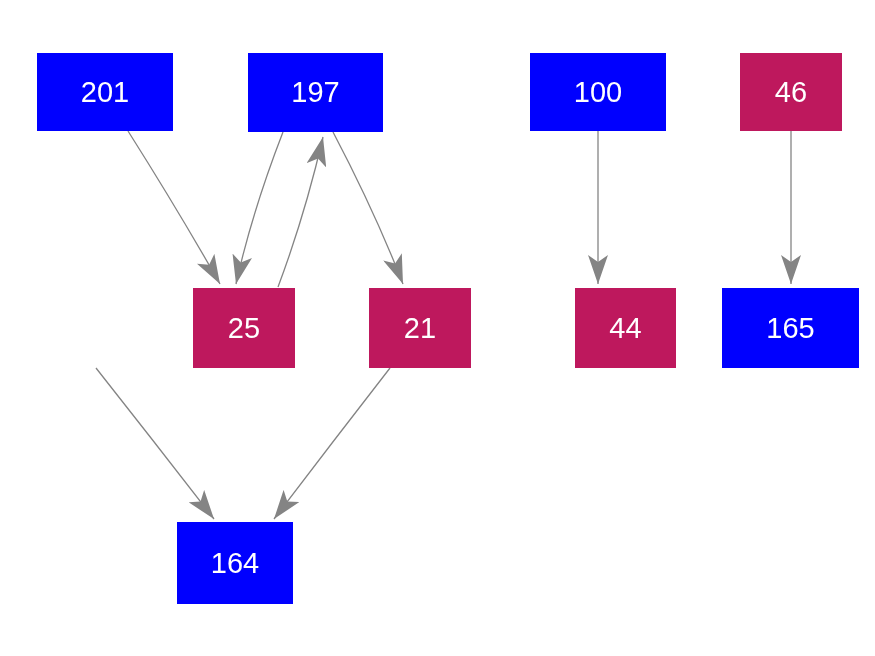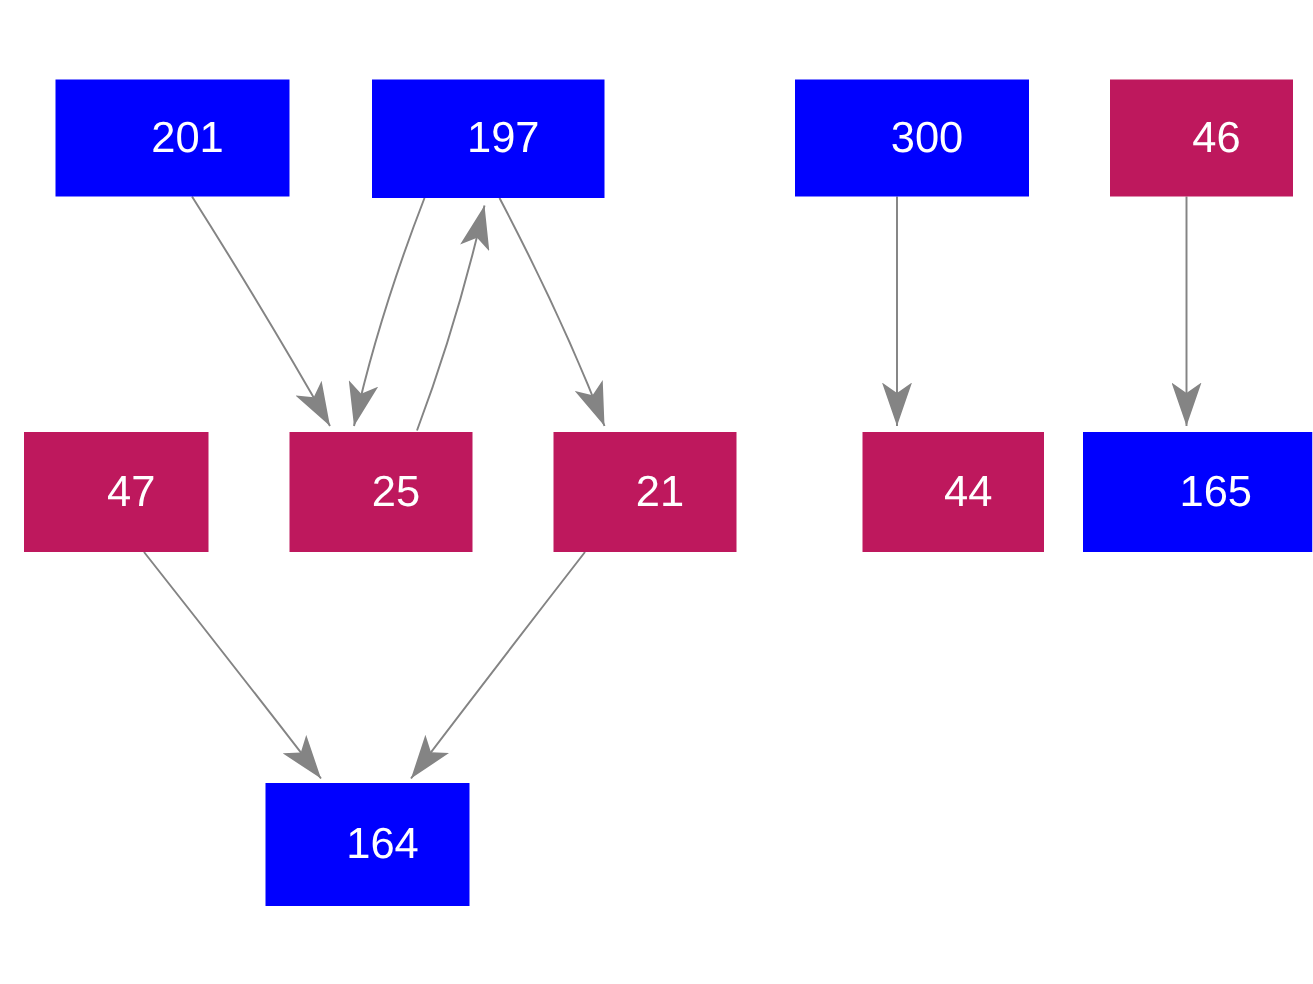--- a/index.html
+++ b/index.html
@@ -31,21 +31,20 @@
   .node {
     position: absolute;
     display: flex;
     align-items: center;
     justify-content: center;
     color: #ffffff;
     font-size: 29px;
     line-height: 1;
     cursor: default;
     user-select: none;
-    padding-left: 20px;
   }
   .node.blue { background: #0000ff; }
   .node.red  { background: #be185d; }
 </style>
 </head>
 <body>
 
 <div class="canvas">
 
   <svg class="edge-layer" width="875" height="656" viewBox="0 0 875 656" xmlns="http://www.w3.org/2000/svg">
@@ -66,30 +65,27 @@
 
   <div class="node blue" style="left:37px;  top:53px;  width:136px; height:78px;">
     <span>201</span>
   </div>
 
   <div class="node blue" style="left:248px; top:53px;  width:135px; height:79px;">
     <span>197</span>
   </div>
 
   <div class="node blue" style="left:530px; top:53px;  width:136px; height:78px;">
-    <span>300</span>
+    <span>100</span>
   </div>
 
   <div class="node red" style="left:740px; top:53px;  width:102px; height:78px;">
     <span>46</span>
   </div>
 
-  <div class="node red" style="left:16px;  top:288px; width:103px; height:80px;">
-    <span>47</span>
-  </div>
 
   <div class="node red" style="left:193px; top:288px; width:102px; height:80px;justify-content:center;">
     <span>25</span>
   </div>
 
   <div class="node red" style="left:369px; top:288px; width:102px; height:80px;">
     <span>21</span>
   </div>
 
   <div class="node red" style="left:547px; top:288px; width:101px; height:80px;margin-left:28px;">

